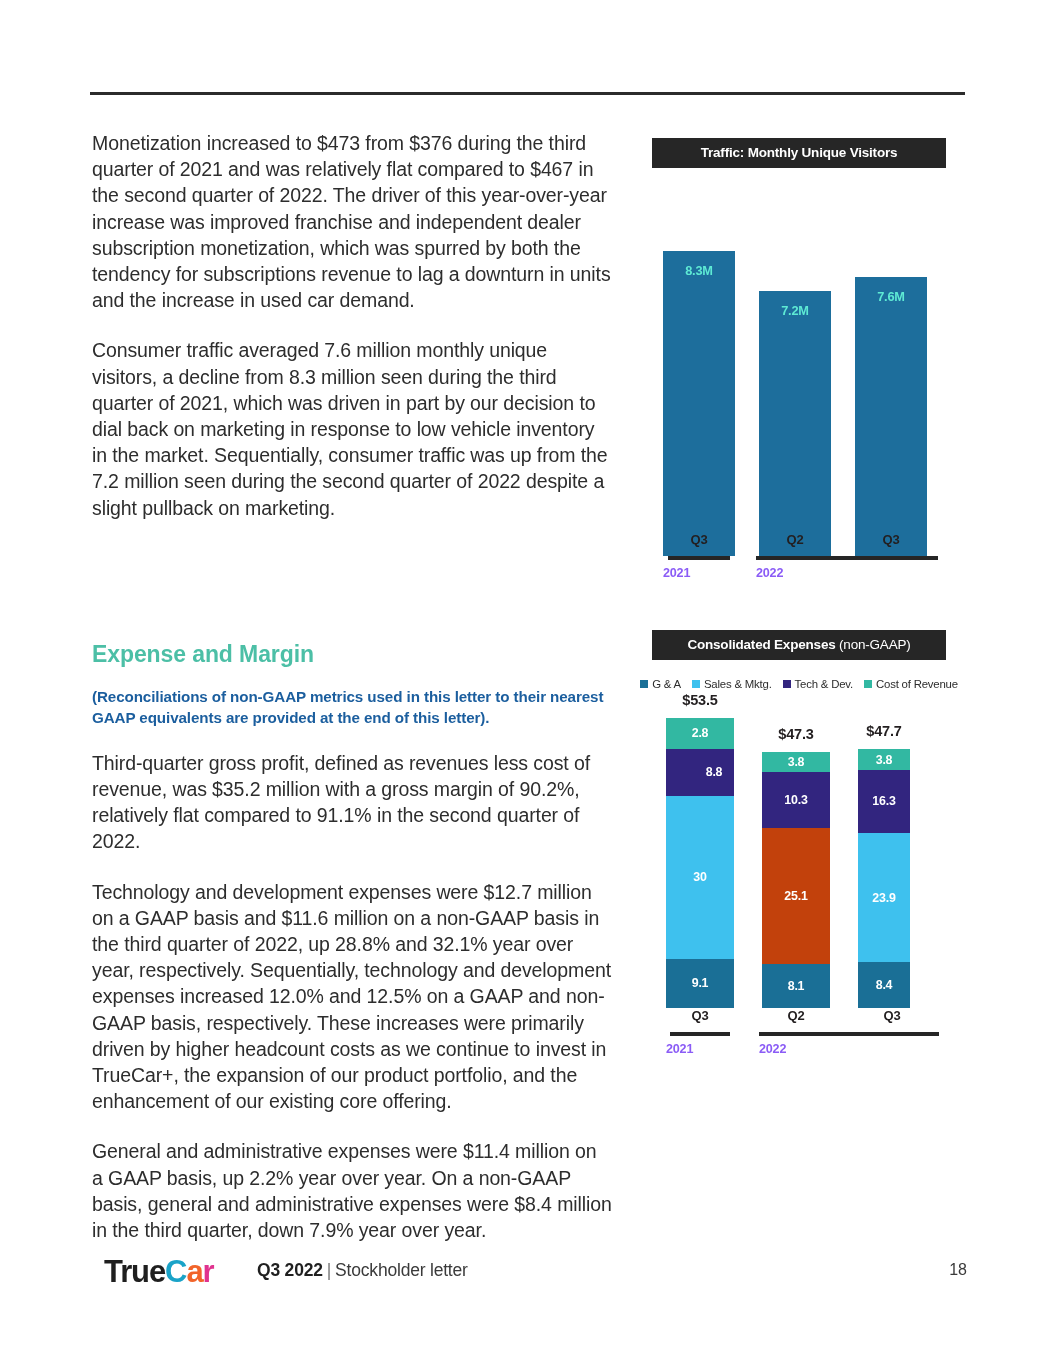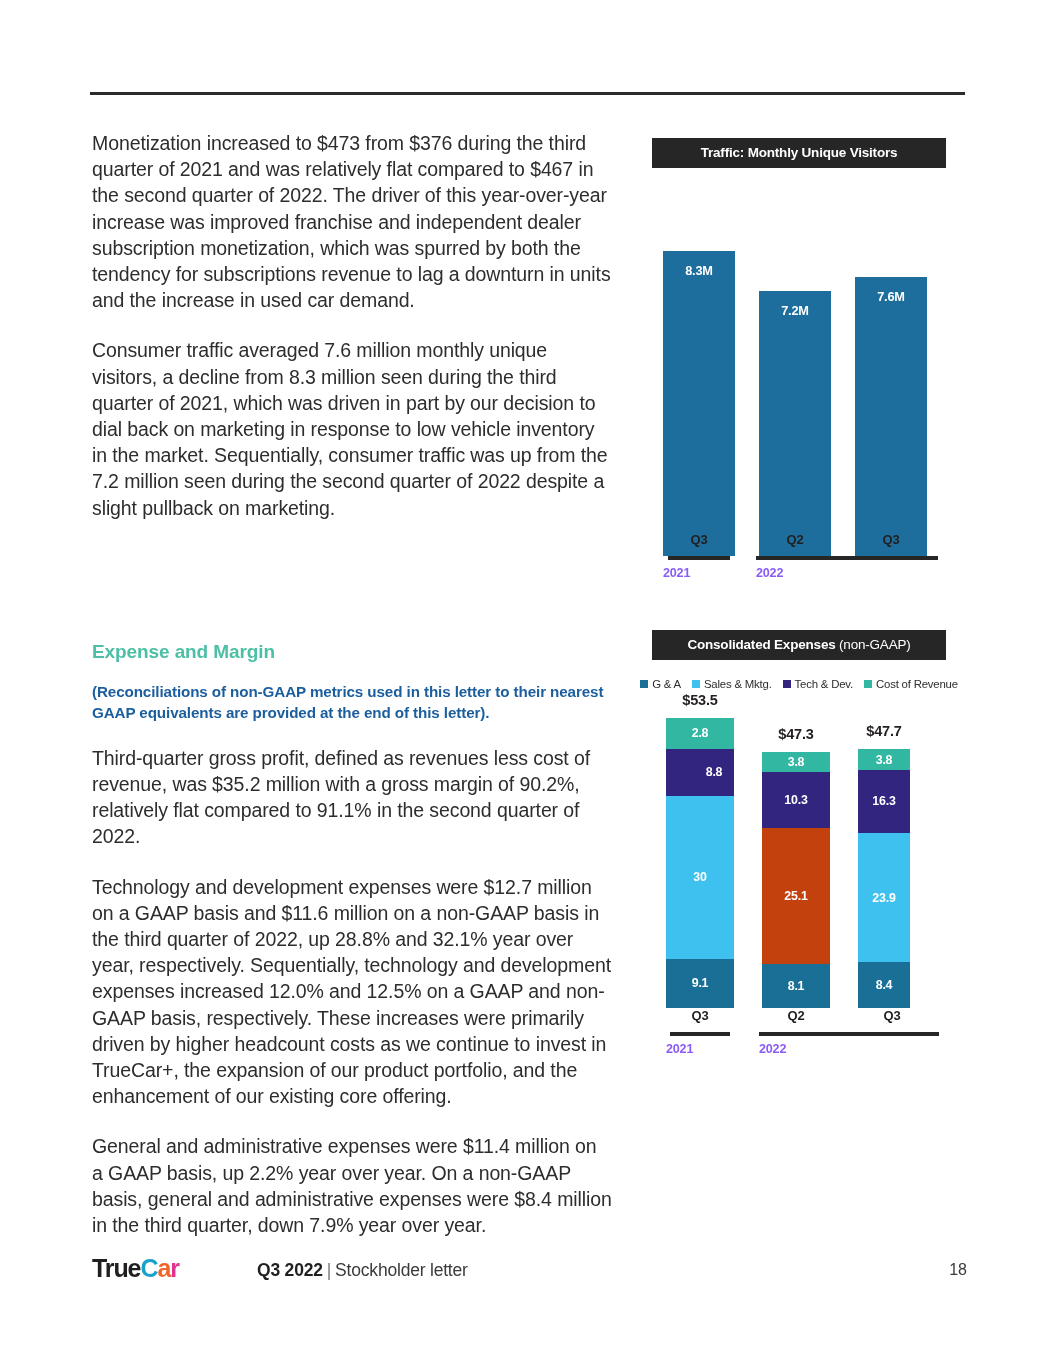--- a/index.html
+++ b/index.html
@@ -24,21 +24,21 @@
   }
   .para {
     font-size:19.5px;
     line-height:26.2px;
     color:#2d2d2d;
     margin:0 0 24px 0;
     letter-spacing:-0.1px;
   }
 
   .section-head {
-    font-size:19px;
+    font-size:23px;
     font-weight:bold;
     color:#4cbfa6;
     margin:0 0 18px 0;
     letter-spacing:-0.1px;
   }
   .note {
     font-size:15.2px;
     font-weight:bold;
     line-height:21px;
     color:#1b5e9e;
@@ -76,21 +76,21 @@
     display:flex; flex-direction:column; justify-content:flex-end;
   }
   .bar {
     width:100%;
     position:relative;
     box-sizing:border-box;
   }
   .bar-inner-label {
     position:absolute; left:0; right:0;
     text-align:center;
-    color:#ffffff; font-weight:bold;
+    color:#5eead4; font-weight:bold;
     font-size:12.8px;
     letter-spacing:-0.2px;
   }
   .bar-top-label {
     position:absolute; left:0; right:0;
     text-align:center;
     color:#231f20; font-weight:bold;
     font-size:14.5px;
     letter-spacing:-0.2px;
   }
@@ -110,22 +110,22 @@
   .axis-rule { position:absolute; height:3.5px; background:#262626; }
   .axis-year {
     position:absolute; text-align:left;
     font-size:12.6px; font-weight:bold; color:#8b5cf6;
     letter-spacing:-0.2px;
   }
 
   
   .footer { position:absolute; left:92px; top:1252px; width:875px; height:40px; }
   .logo {
-    position:absolute; left:0; top:2px;
-    font-size:25px; font-weight:bold; letter-spacing:-1.1px;
+    position:absolute; left:12px; top:2px;
+    font-size:31px; font-weight:bold; letter-spacing:-1.1px;
   }
   .logo .t1 { color:#1f1f1f; }
   .logo .c1 { color:#1aa3c8; }
   .logo .a1 { color:#f2642a; }
   .logo .r1 { color:#e0338f; }
   .footer-center {
     position:absolute; left:165px; top:8px;
     font-size:17.5px; color:#3a3a3a; letter-spacing:-0.2px;
   }
   .footer-center .q { font-weight:bold; color:#1f1f1f; }

